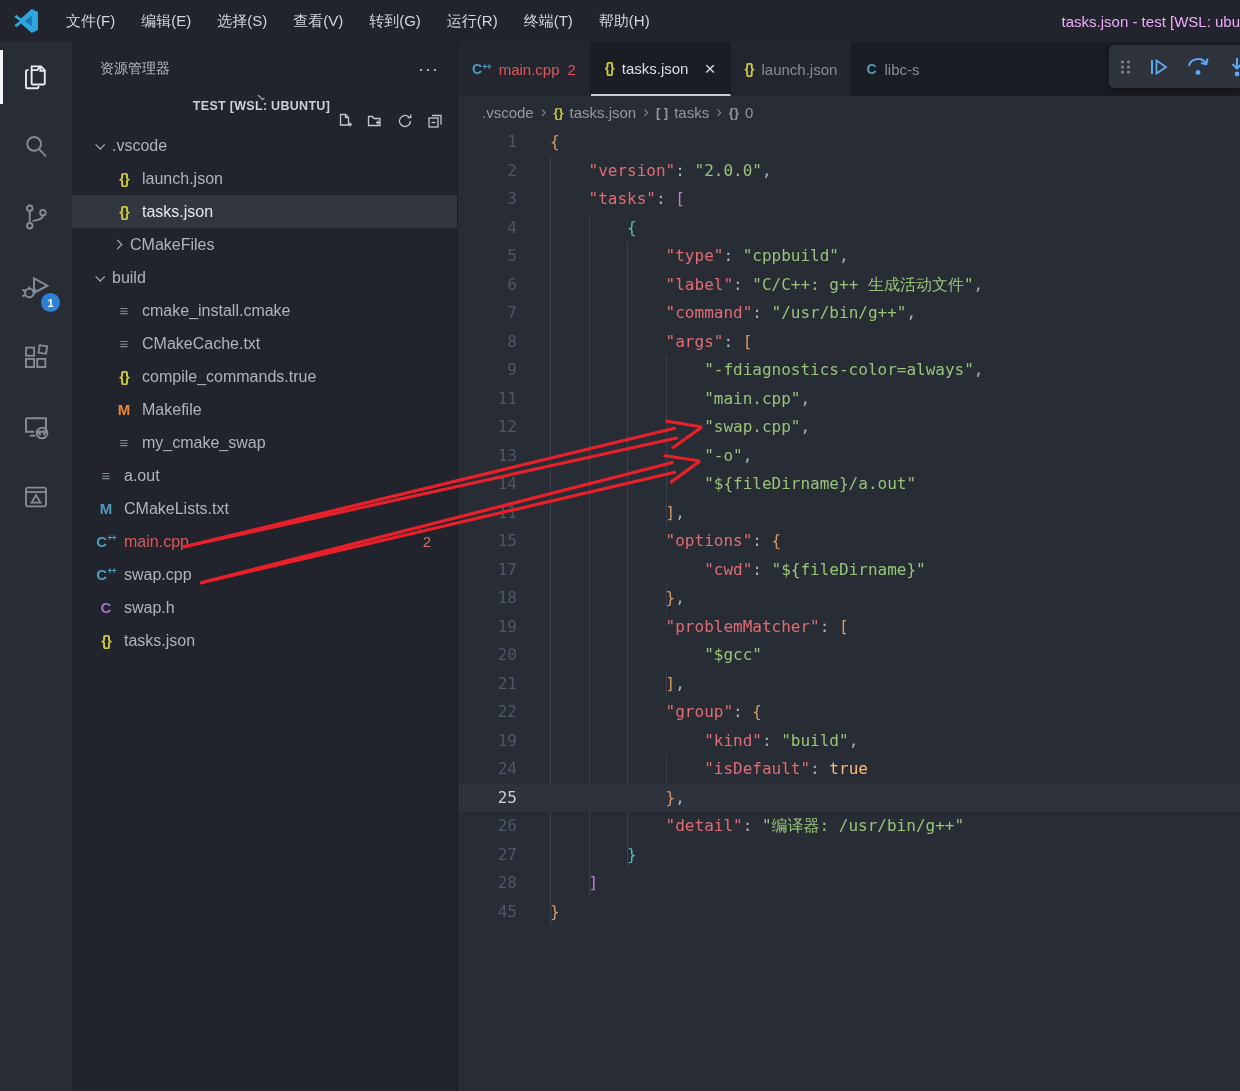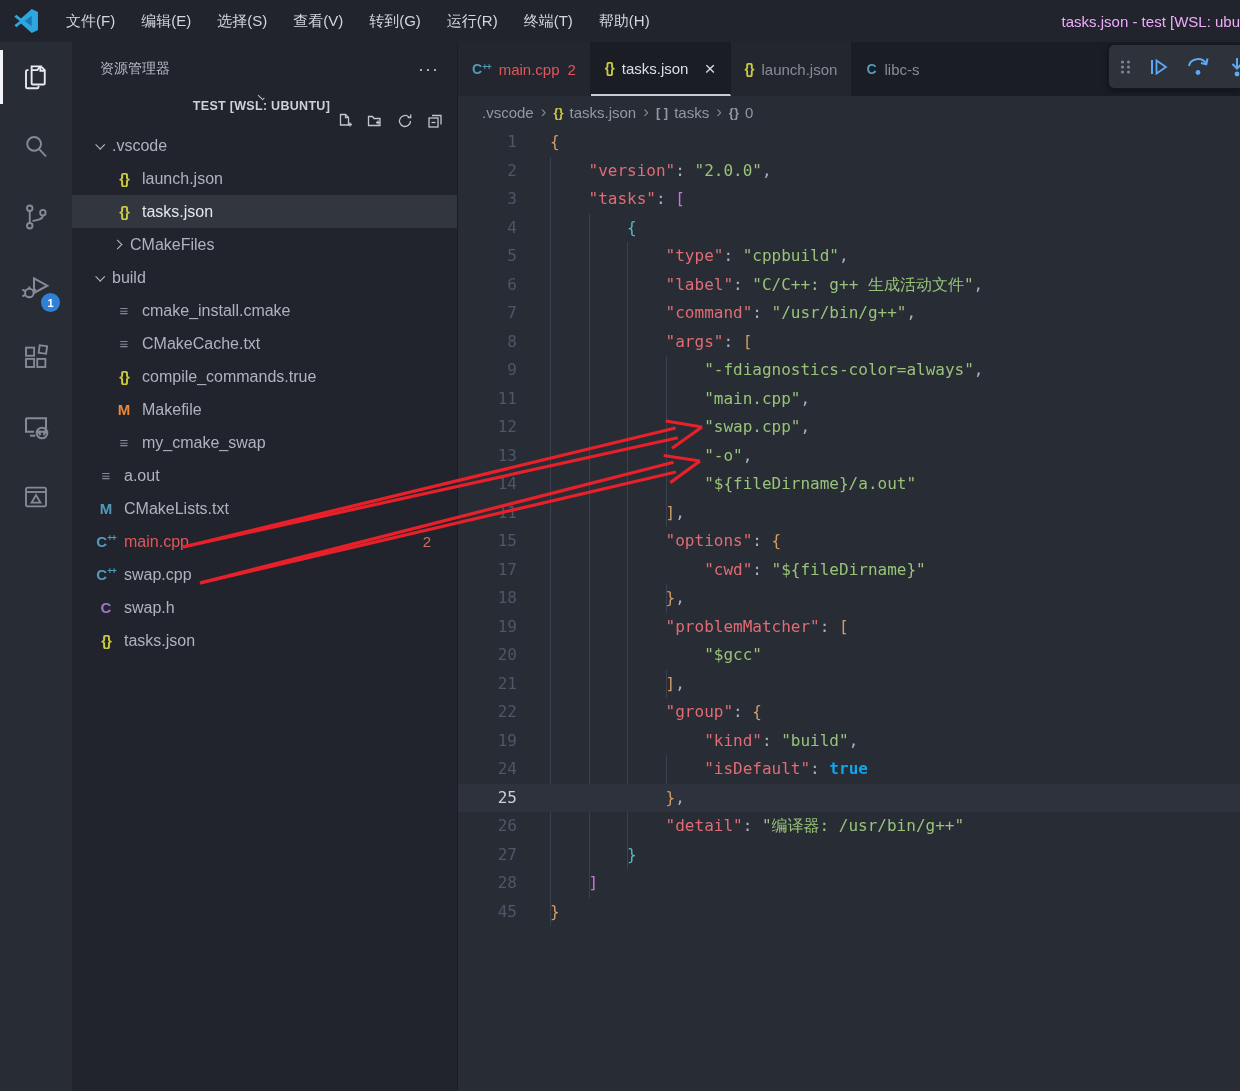--- a/index.html
+++ b/index.html
@@ -91,21 +91,21 @@
 
   .code-wrap { position:relative; font-family:"DejaVu Sans Mono",monospace;
                font-size:16px; line-height:28.5px; }
   .iguide { position:absolute; width:1px; background:#3a404c; z-index:0; }
   .code-line { position:relative; display:flex; height:28.5px; white-space:pre; z-index:1; }
   .code-line.current { background:#2d323d; }
   .gutter { width:59px; flex:0 0 auto; text-align:right; color:#4d566a; }
   .code-line.current .gutter { color:#c9ced8; }
   .ltext { margin-left:33px; }
   .tk-w { color:#abb2bf; } .tk-k { color:#e06c75; } .tk-s { color:#98c379; }
-  .tk-n { color:#0ea5e9;font-weight:bold; } .tk-b1 { color:#d19a66; } .tk-b2 { color:#c678dd; }
+  .tk-n { color:#fdba74; } .tk-b1 { color:#d19a66; } .tk-b2 { color:#c678dd; }
   .tk-b3 { color:#56b6c2; }
 
   .anno-svg { position:absolute; left:0; top:0; width:1240px; height:1091px;
               z-index:40; pointer-events:none; }
 </style>
 </head>
 <body>
 
 <div class="titlebar">
   <svg class="vslogo" viewBox="0 0 100 100">

